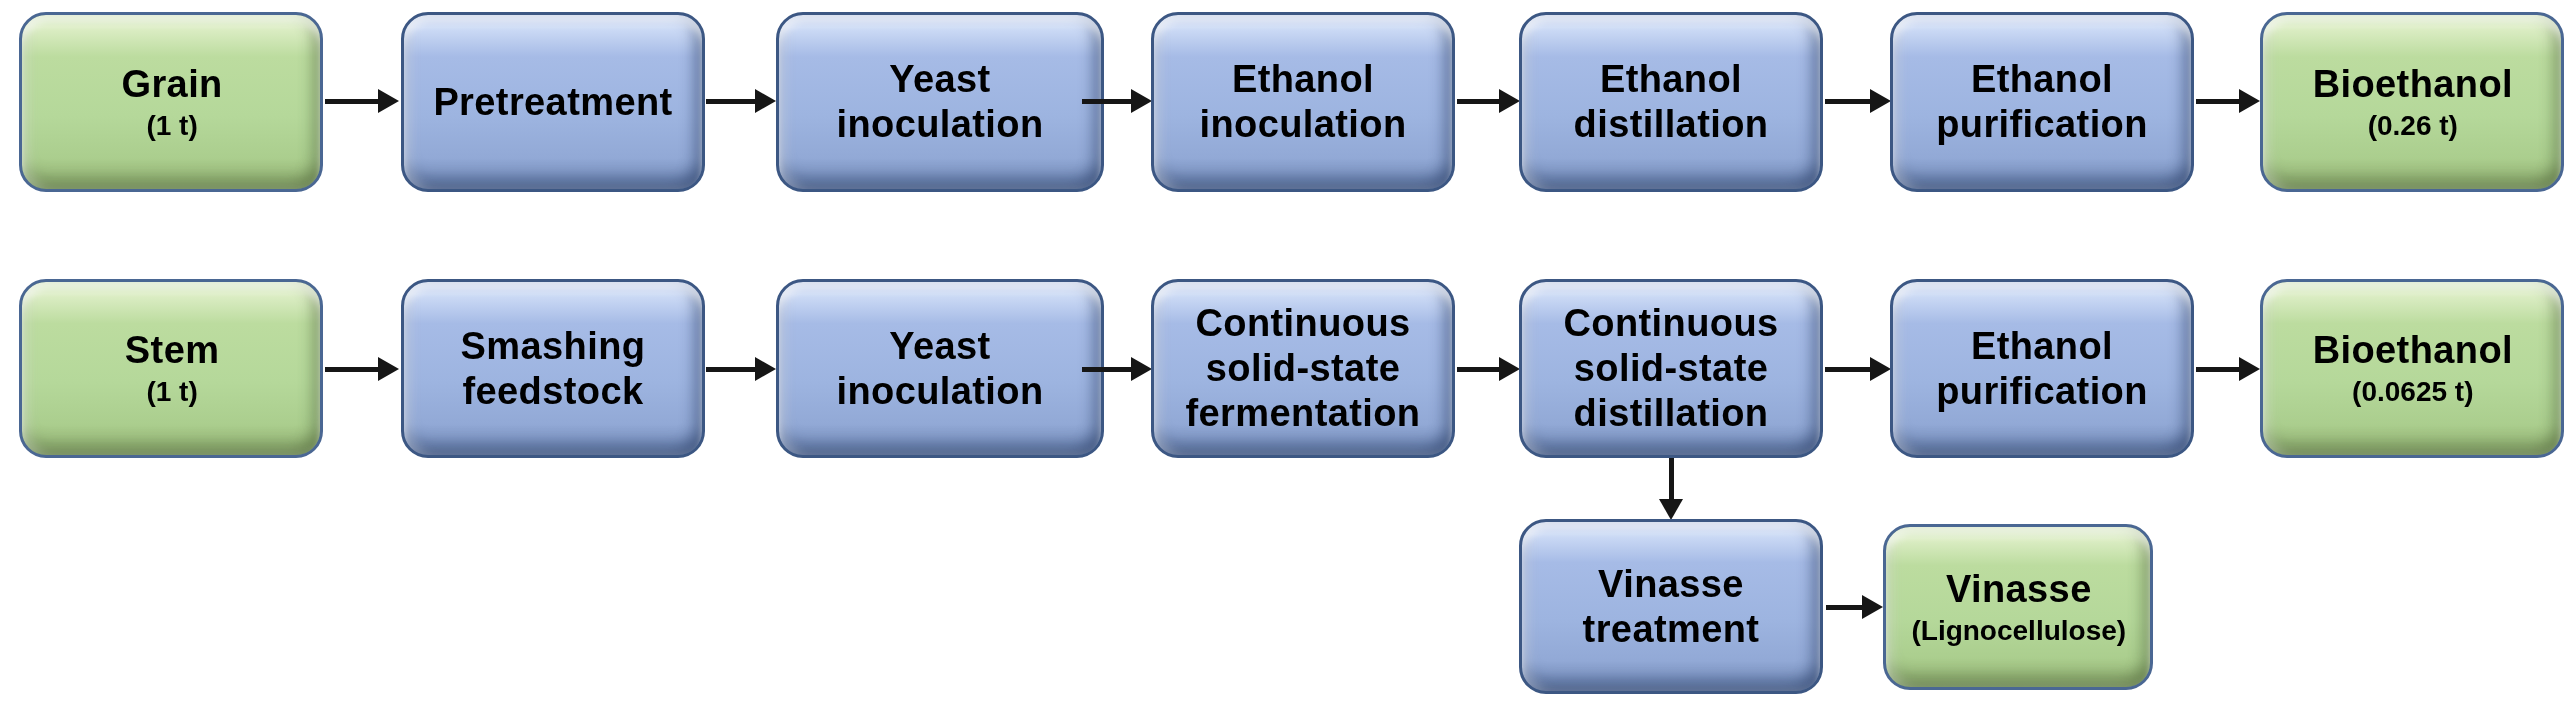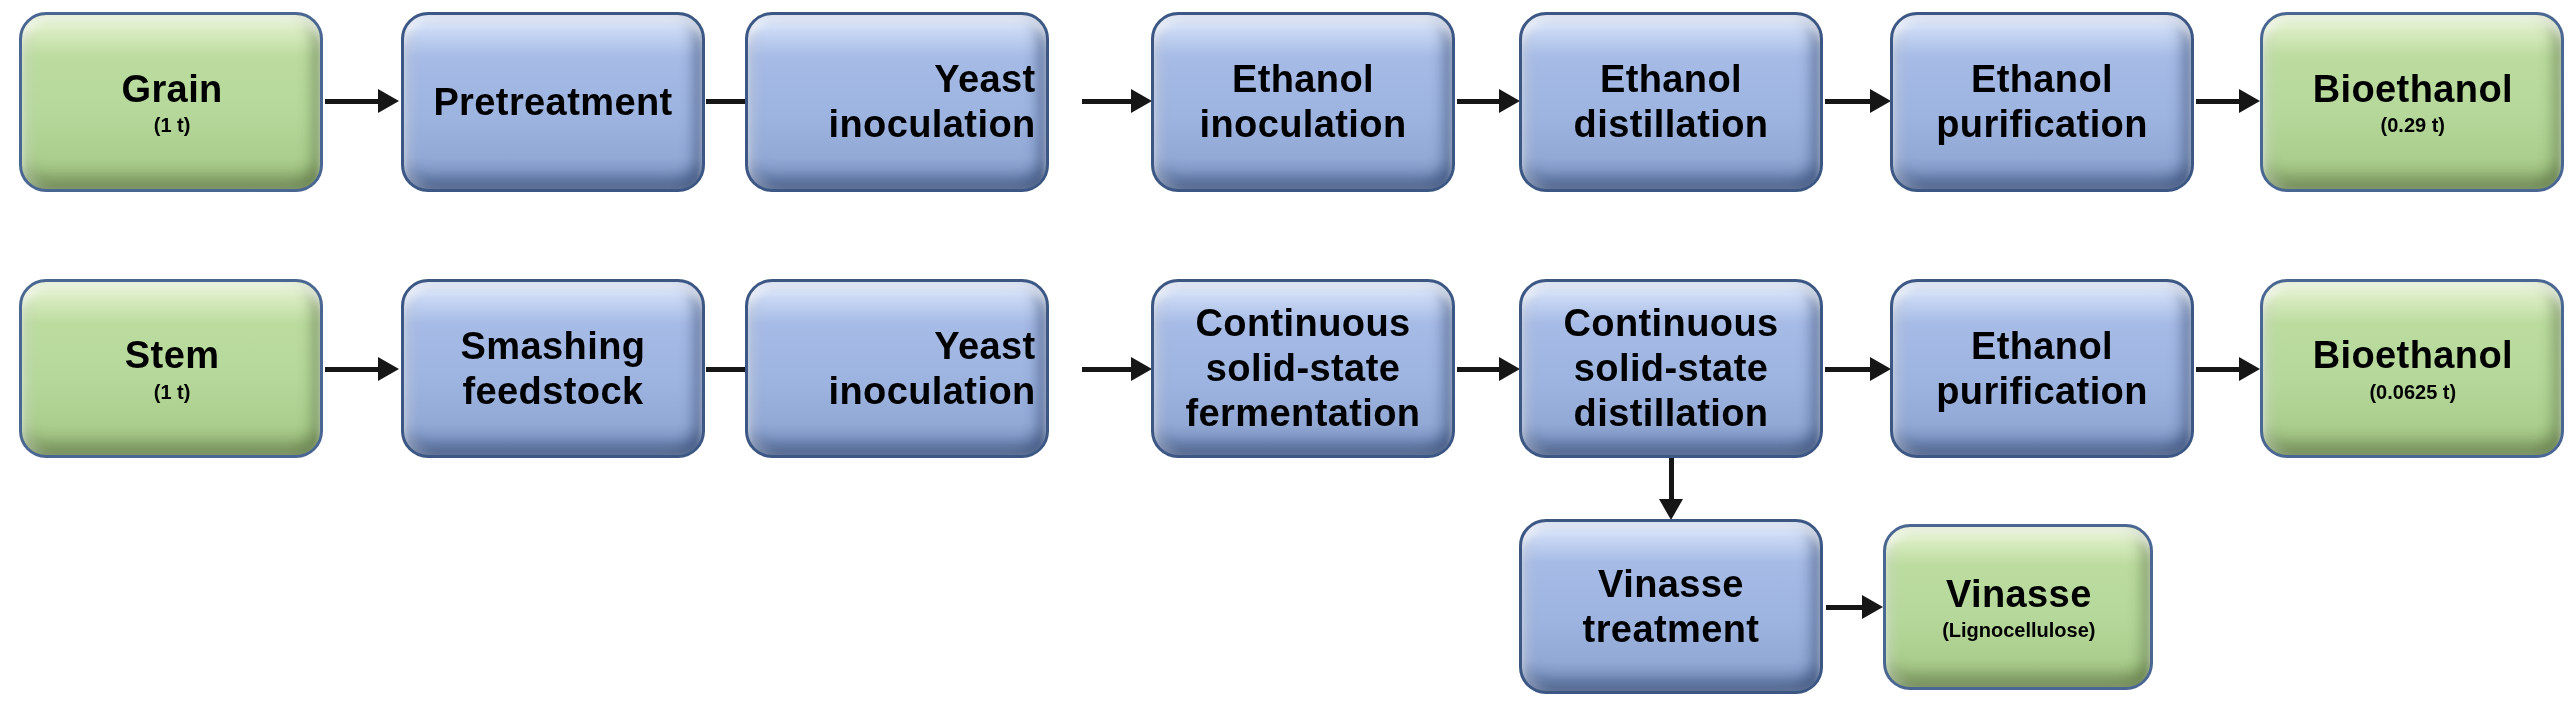--- a/index.html
+++ b/index.html
@@ -29,21 +29,21 @@
     color: #000000;
     font-weight: bold;
     padding: 6px 10.4px;
   }
   .node .label {
     font-size: 38px;
     line-height: 1.18;
     letter-spacing: 0.4px;
   }
   .node .sublabel {
-    font-size: 20px;
+    font-size: 28px;
     line-height: 1.15;
     margin-top: 3px;
   }
   .process {
     background: linear-gradient(180deg,
       #b3c5ea 0%, #cedcf6 7%, #a6bbe6 24%,
       #9db4e0 58%, #92a9d6 82%, #7b93c0 96%, #6d84af 100%);
     border-color: #3c5783;
     box-shadow:
       inset 0 9px 7.4px rgba(255,255,255,0.55),
@@ -62,21 +62,21 @@
       inset -9px -3px 13.4px rgba(60,80,40,0.30),
       inset 0 -12px 15px rgba(60,80,40,0.30);
     padding-left: 12px;
   }
   
   .r1 { top: 12px;  height: 180px; }
   .r2 { top: 279px; height: 179px; }
   .r3 { top: 519px; height: 175px; }
   .c0 { left: 19.3px;   width: 304px; }
   .c1 { left: 401px;  width: 304px; }
-  .c2 { left: 745px; width: 304px; text-align: right; }
+  .c2 { left: 776px; width: 328px; }
   .c3 { left: 1151px; width: 304px; }
   .c4 { left: 1519px; width: 304px; }
   .c5 { left: 1890px; width: 304px; text-align: center; }
   .c6 { left: 2260px; width: 304px; }
   .vinasse-out { left: 1883px; top: 524px; width: 270px; height: 166px; }
   
   .harrow {
     position: absolute;
     height: 4.5px;
     background: #161616;
@@ -150,21 +150,21 @@
   </div>
   <div class="harrow ar1 a4"></div>
 
   <div class="node process r1 c5">
     <span class="label">Ethanol purification</span>
   </div>
   <div class="harrow ar1 a5"></div>
 
   <div class="node material r1 c6">
     <span class="label">Bioethanol</span>
-    <span class="sublabel">(0.29 t)</span>
+    <span class="sublabel">(0.26 t)</span>
   </div>
 
   <div class="node material r2 c0">
     <span class="label">Stem</span>
     <span class="sublabel">(1 t)</span>
   </div>
   <div class="harrow ar2 a0"></div>
 
   <div class="node process r2 c1">
     <span class="label">Smashing feedstock</span>

